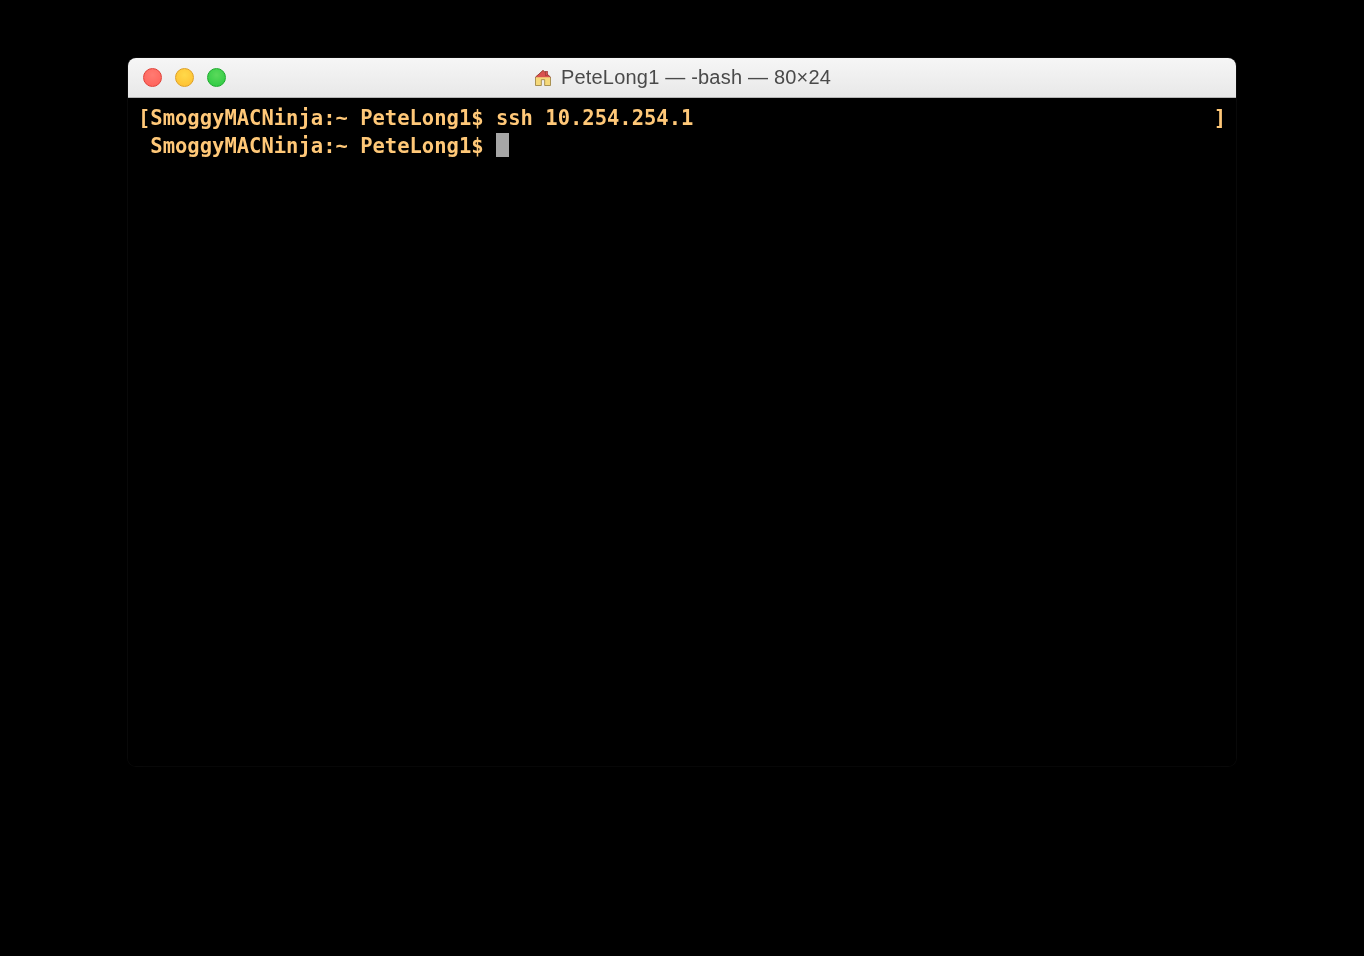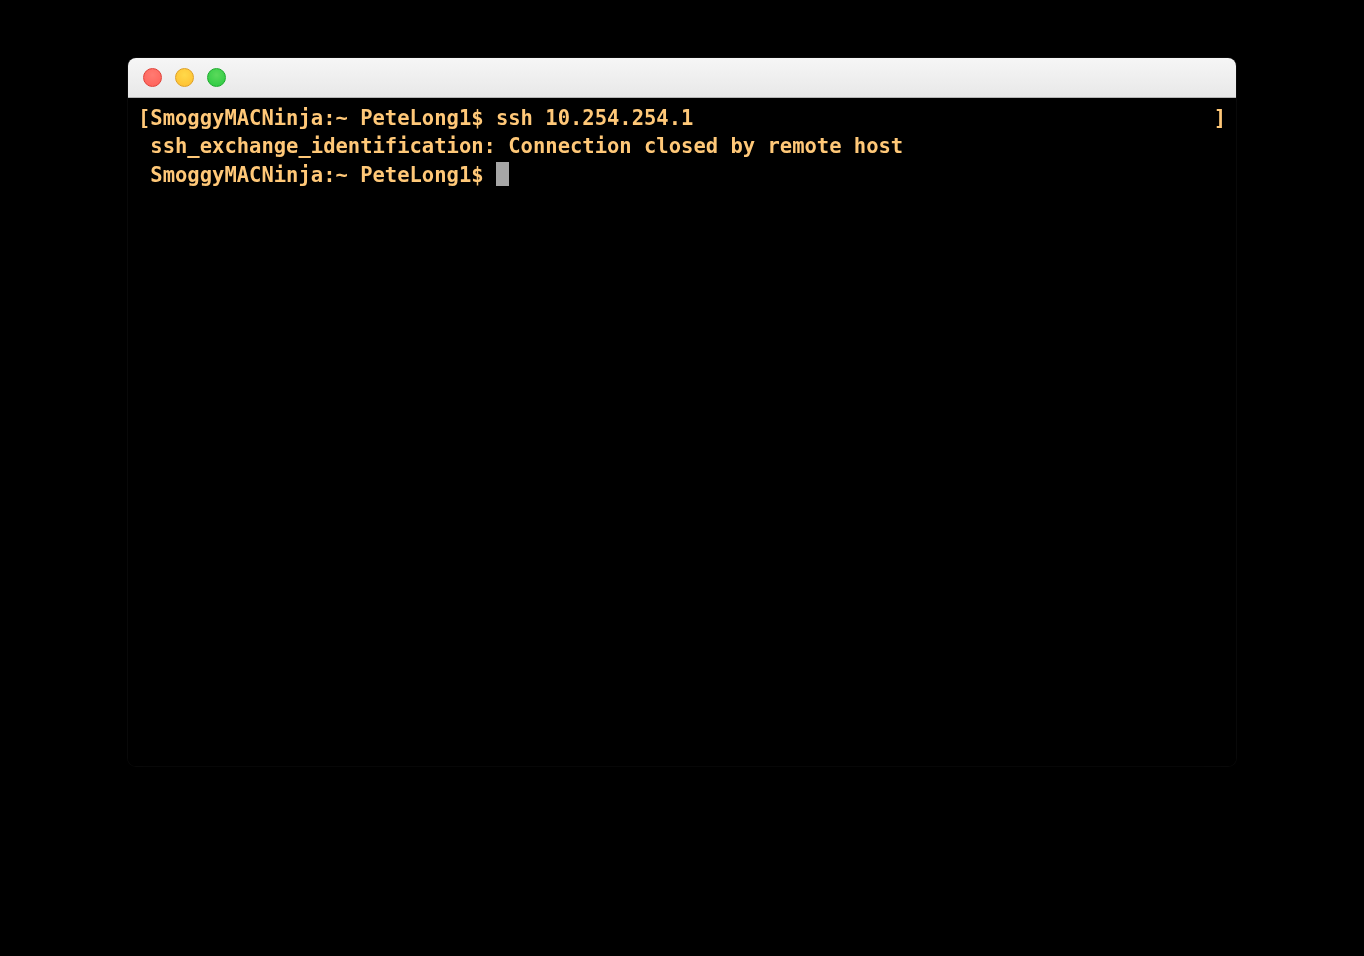--- a/index.html
+++ b/index.html
@@ -147,23 +147,32 @@
 </head>
 <body>
 
 <div class="terminal-window">
   <div class="title-bar">
     <div class="traffic-lights">
       <div class="traffic-light close"></div>
       <div class="traffic-light minimize"></div>
       <div class="traffic-light zoom"></div>
     </div>
+    <div class="title-content">
+      <span class="home-icon">
+        <svg viewBox="0 0 24 24">
+          <path d="M3 11 L12 3 L21 11 L21 21 L14 21 L14 14 L10 14 L10 21 L3 21 Z" fill="#f5d97a" stroke="#9a8140" stroke-width="1" stroke-linejoin="round"></path>
+          <path d="M3 11 L12 3 L21 11" fill="#d9534f" stroke="#9a3b38" stroke-width="1" stroke-linejoin="round"></path>
+          <rect x="15" y="4" width="2.5" height="5" fill="#d9534f" stroke="#9a3b38" stroke-width="0.8"></rect>
+        </svg>
+      </span>
+      <span class="window-title">PeteLong1 — -bash — 80×24</span>
+    </div>
   </div>
   <div class="terminal-body">
     <div class="line-wrapper">
       <span class="bracket-left">[</span>
       <span class="line-content"><span>SmoggyMACNinja:~ PeteLong1$ </span><span>ssh 10.254.254.1</span></span>
       <span class="bracket-right">]</span>
     </div>
-    <span class="terminal-line"> <span>ssh_exchange_identification: Connection closed by remote host</span></span>
     <span class="terminal-line"> <span>SmoggyMACNinja:~ PeteLong1$ </span><span class="cursor-block"></span></span>
   </div>
 </div>
 
 </body></html>

